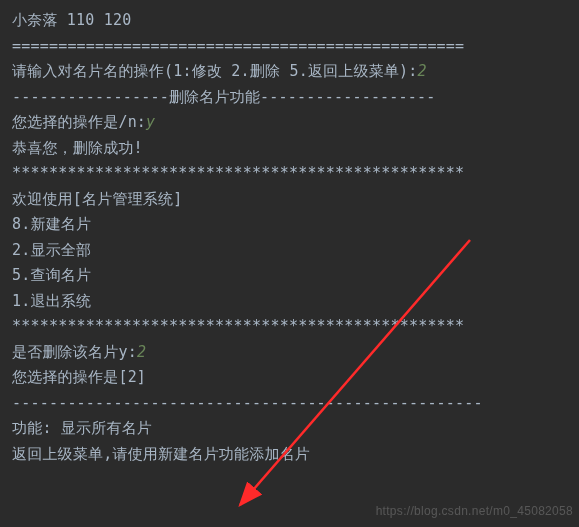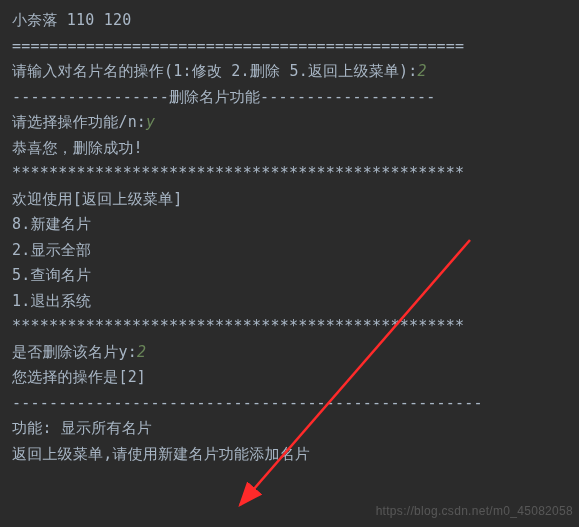--- a/index.html
+++ b/index.html
@@ -43,24 +43,24 @@
       margin-top: 29px;
     }
   </style>
 </head>
 <body>
 
 <div class="line"><span>小奈落</span> <span>110</span> <span>120</span></div>
 <div class="line">=================================================</div>
 <div class="line"><span>请输入对名片名的操作(1:修改 2.删除 5.返回上级菜单):</span><span class="input-g">2</span></div>
 <div class="line">-----------------删除名片功能-------------------</div>
-<div class="line"><span>请选择操作功能/n:</span><span class="input-g">y</span></div>
+<div class="line"><span>您选择的操作是/n:</span><span class="input-g">y</span></div>
 <div class="line">恭喜您，删除成功!</div>
 <div class="line">*************************************************</div>
-<div class="line">欢迎使用[返回上级菜单]</div>
+<div class="line">欢迎使用[名片管理系统]</div>
 <div class="line">8.新建名片</div>
 <div class="line">2.显示全部</div>
 <div class="line">5.查询名片</div>
 <div class="line">1.退出系统</div>
 <div class="line">*************************************************</div>
 <div class="line"><span>是否删除该名片y:</span><span class="input-g">2</span></div>
 <div class="line">您选择的操作是[2]</div>
 <div class="line">---------------------------------------------------</div>
 <div class="line">功能: 显示所有名片</div>
 <div class="line">返回上级菜单,请使用新建名片功能添加名片</div>

